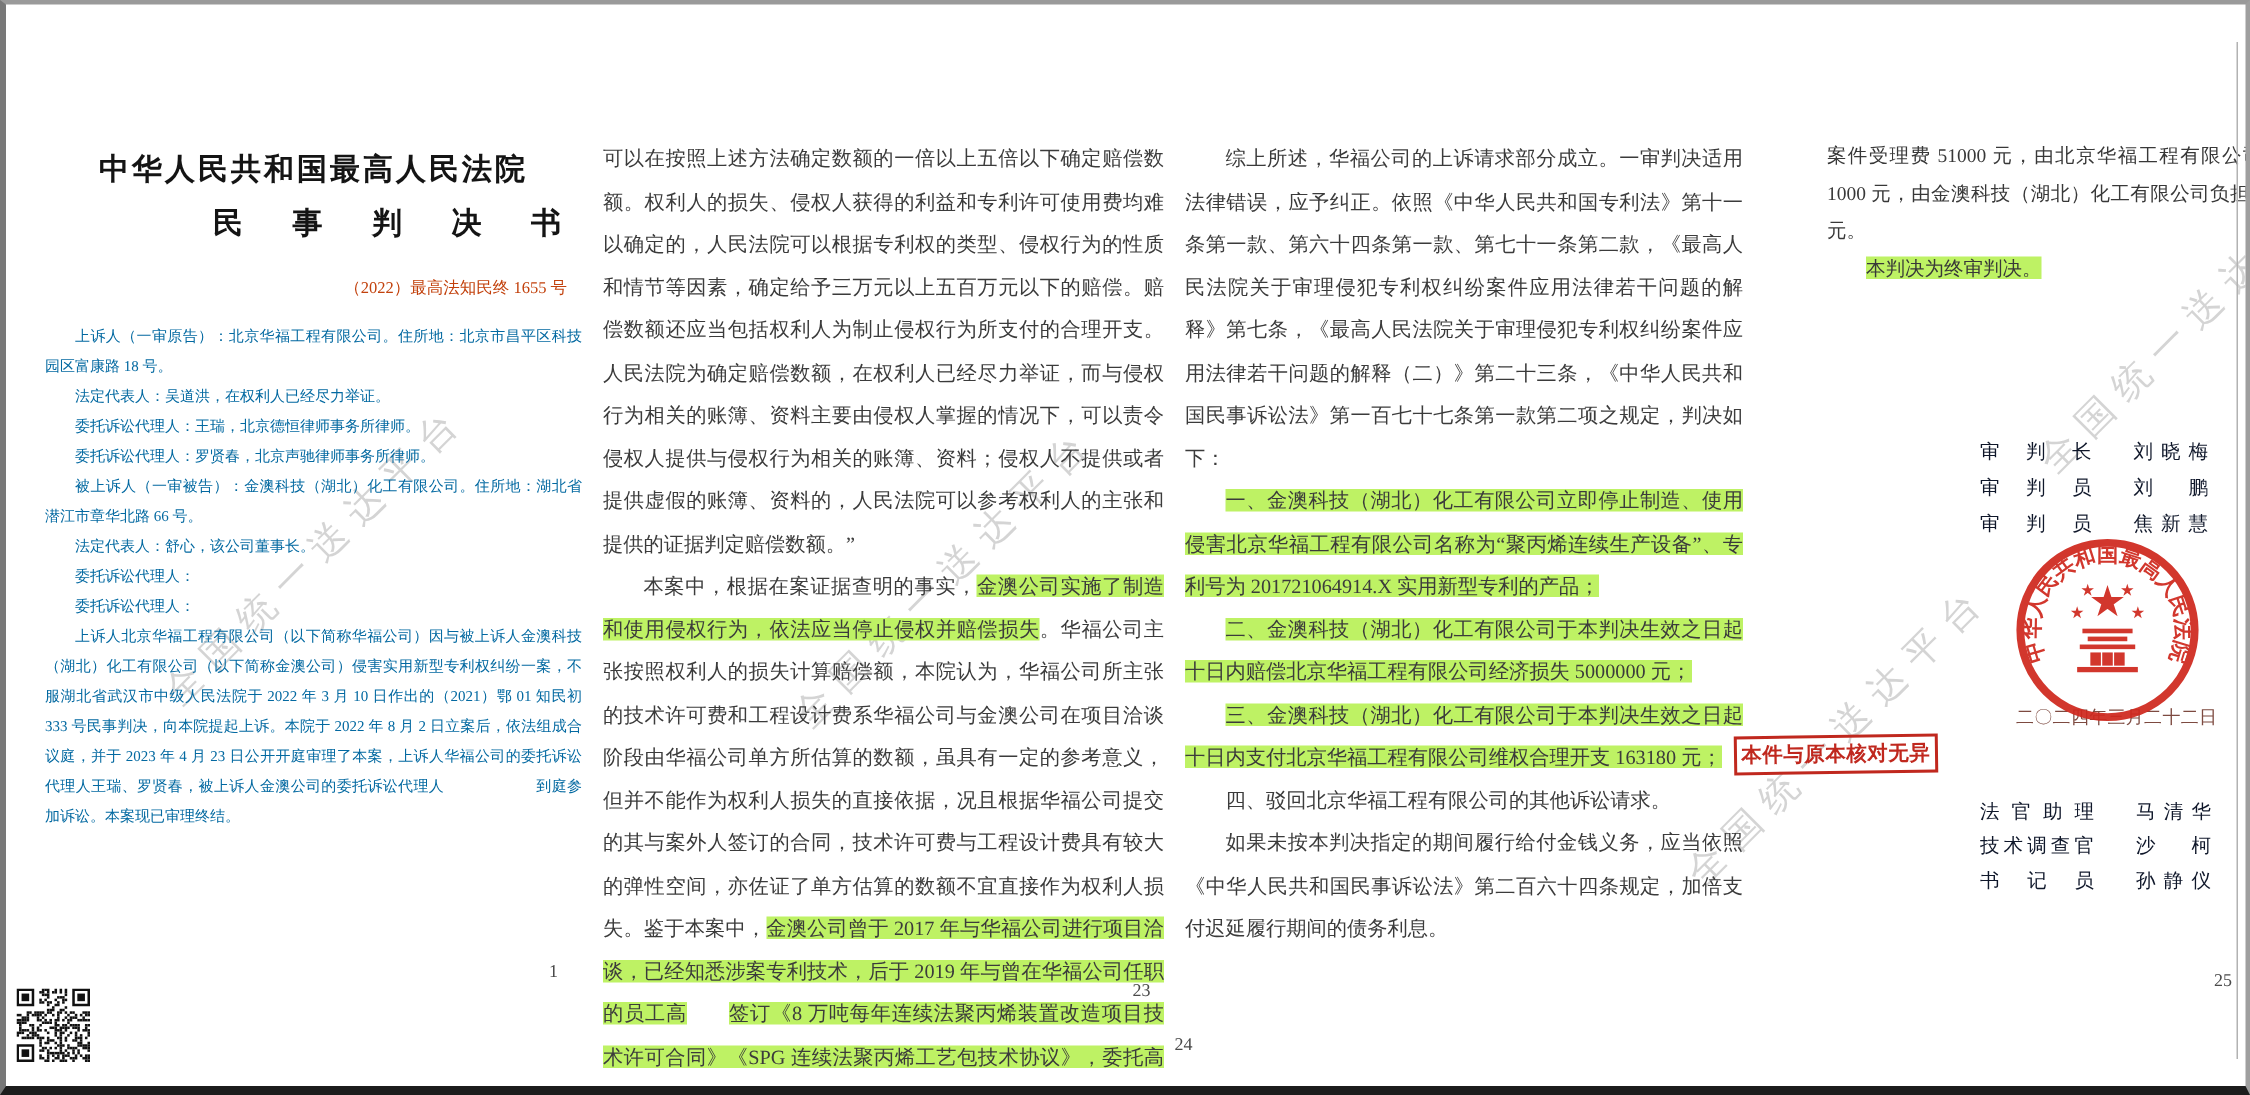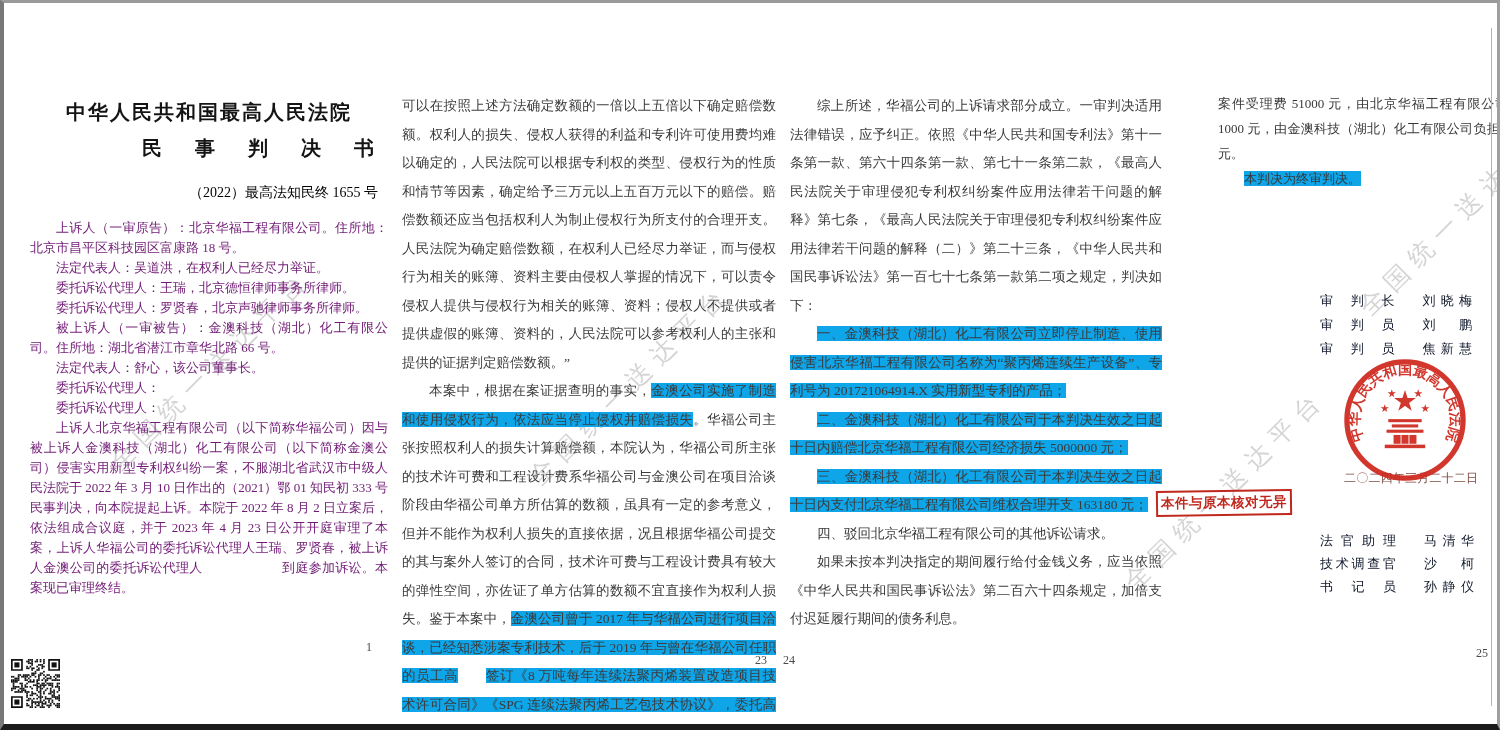--- a/index.html
+++ b/index.html
@@ -8,38 +8,38 @@
     box-sizing:border-box;
     border-top:3px solid #9a9a9a;border-left:4px solid #787878;
     border-right:3px solid #9f9f9f;border-bottom:6px solid #1c1c1c;
     font-family:"Liberation Serif","DejaVu Serif",serif;color:#2d2d2d;
   }
   .wm{position:absolute;z-index:0;color:rgba(170,170,170,.5);font-size:25px;
       letter-spacing:9px;white-space:nowrap;transform:rotate(-45deg);pointer-events:none;}
   .page{position:absolute;z-index:1;}
   .page p{margin:0;text-align:justify;}
   .indent{text-indent:2em;}
-  .hl{background:#0ea5e9;}
+  .hl{background:#bef264;}
   
   .page1{left:26px;top:96px;width:358px;}
   .page1 h1{font-size:20px;font-weight:bold;text-align:center;letter-spacing:2px;margin:0 0 9px 0;color:#141414;}
   .page1 h2{font-size:20px;font-weight:bold;text-align:right;letter-spacing:14px;margin:0 0 22px 0;color:#141414;}
-  .page1 .caseno{font-size:14px;text-align:right;padding-right:10px;margin-bottom:16px;color:#000000;}
-  .page1 .body{font-size:13px;line-height:20px;color:#701a75;}
+  .page1 .caseno{font-size:11px;text-align:right;padding-right:10px;margin-bottom:16px;color:#c2410c;}
+  .page1 .body{font-size:10px;line-height:20px;color:#0369a1;}
   
   .page23{left:398px;top:89px;width:374px;}
   .page24{left:786px;top:89px;width:372px;}
   .page23 .body,.page24 .body{font-size:13.5px;line-height:28.5px;color:#3b3b3b;}
   
   .page25{left:1214px;top:88px;width:318px;}
   .page25 .body{font-size:13px;line-height:25px;color:#383838;}
   .pn{position:absolute;z-index:1;font-size:12px;color:#4a4a4a;}
   .pn1{left:362px;top:637px;}
   .pn23{left:751px;top:650px;}
-  .pn24{left:779px;top:650px;}
+  .pn24{left:779px;top:686px;}
   .pn25{left:1472px;top:643px;}
   
   .rows{position:absolute;z-index:1;font-size:13px;color:#0f172a;}
   .rows .row{display:flex;justify-content:space-between;}
   .rows .lbl{display:inline-block;text-align:justify;text-align-last:justify;}
   .rows .nm{display:inline-block;text-align:justify;text-align-last:justify;margin-left:28px;}
   .judges{left:1316px;top:286px;width:152px;line-height:24px;}
   .judges .lbl{width:78px;} .judges .nm{width:52px;}
   .officials{left:1316px;top:526px;width:154px;line-height:23px;}
   .officials .lbl{width:82px;} .officials .nm{width:54px;}

